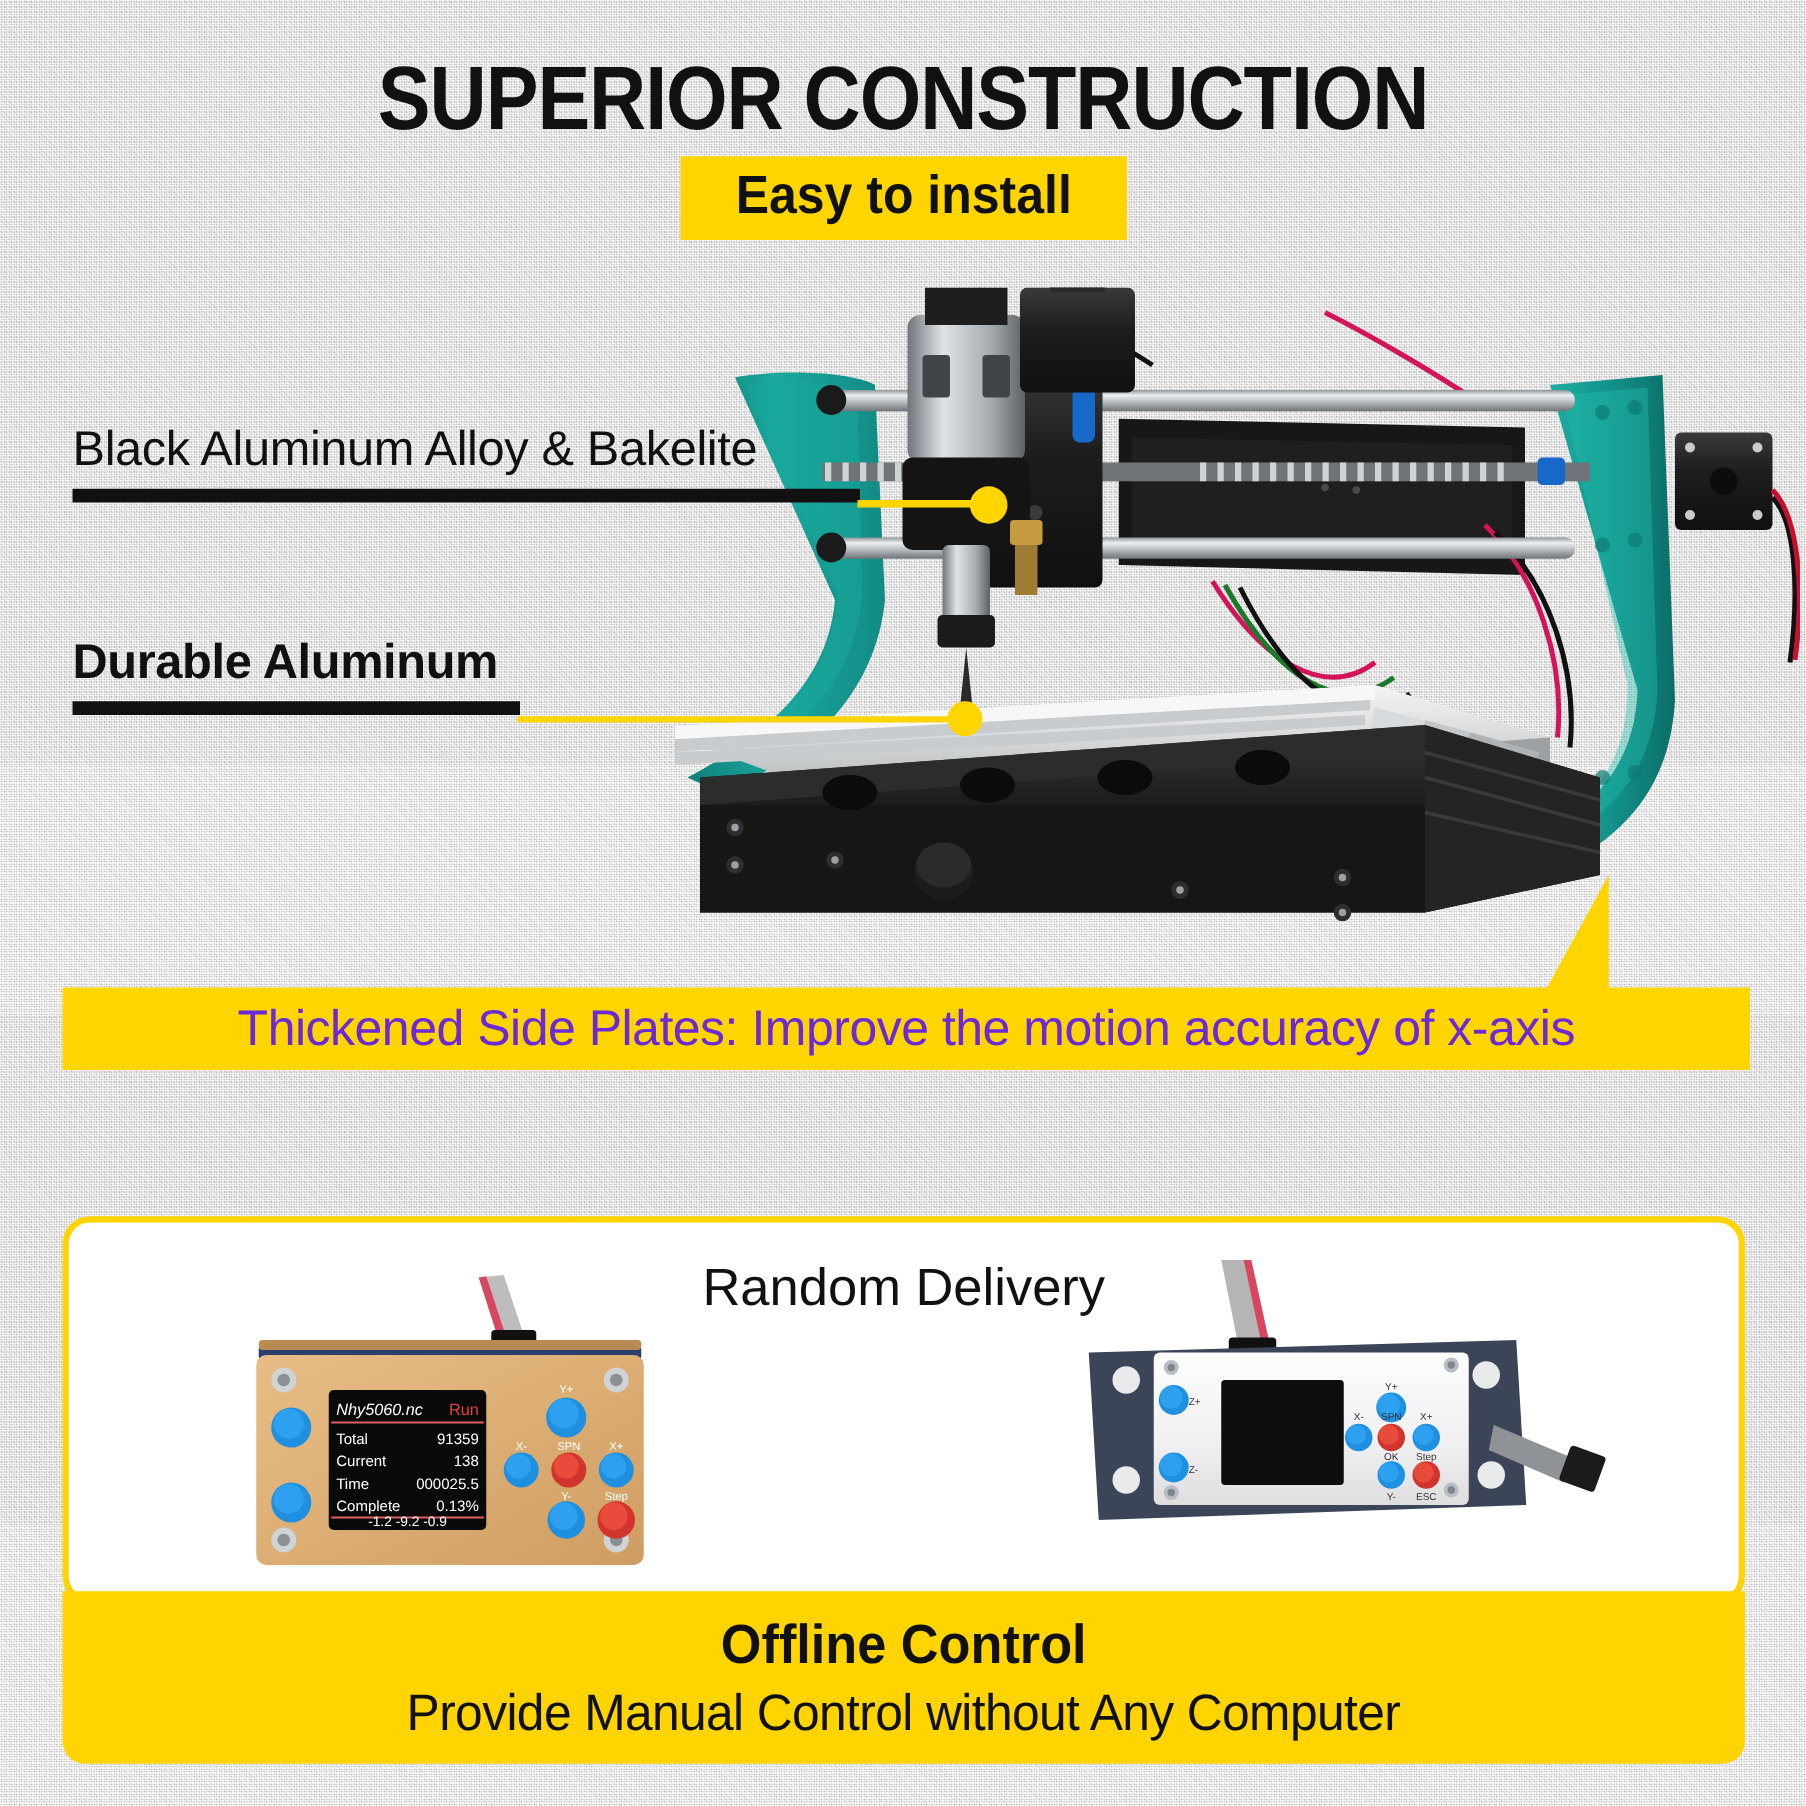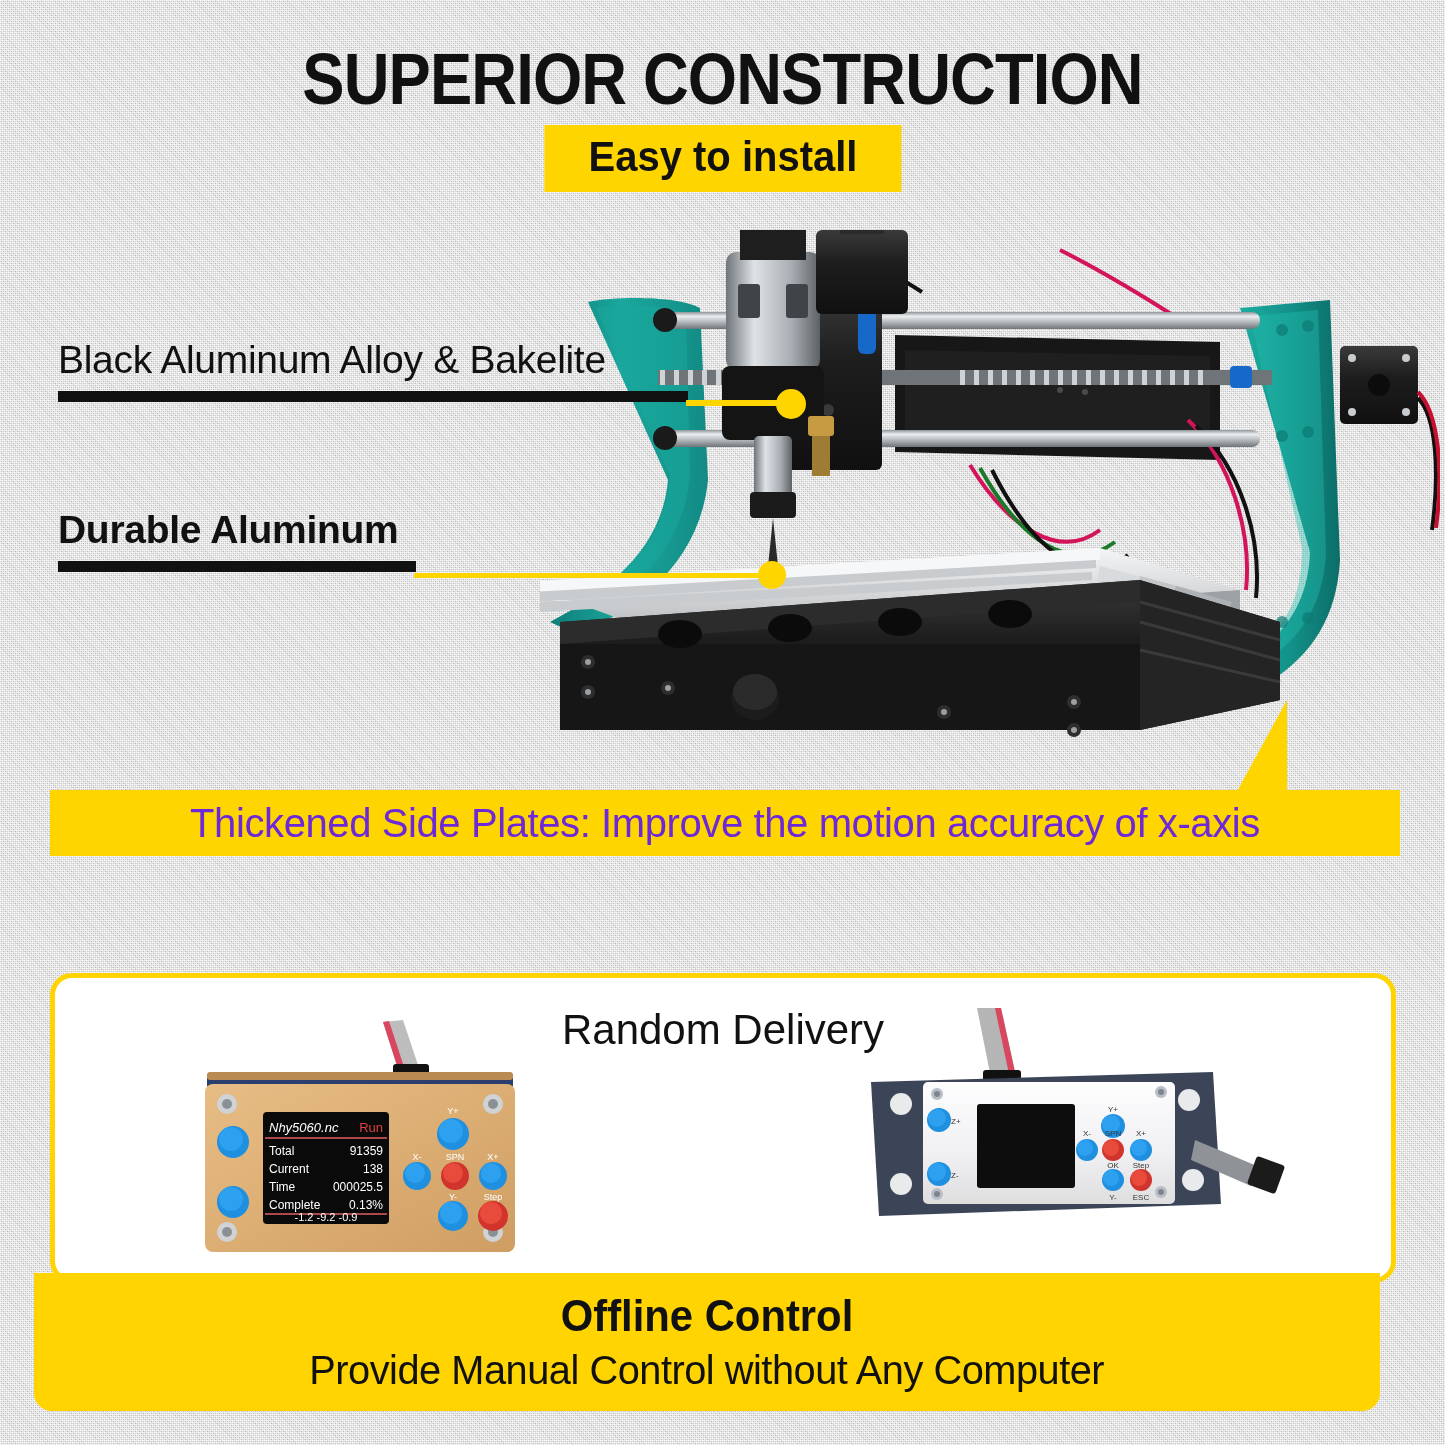--- a/index.html
+++ b/index.html
@@ -79,21 +79,21 @@
     font-size:42px;color:#111;
   }
   .orblock{
     position:absolute;left:50%;top:128px;transform:translateX(-50%);
     display:flex;align-items:center;gap:14px;
   }
   .ortext{font-size:50px;font-weight:bold;color:#000;line-height:1;}
 
   
   .ybanner{
-    position:absolute;left:34px;top:1273px;width:1346px;height:138px;
+    position:absolute;left:50px;top:1273px;width:1346px;height:138px;
     background:#ffd400;border-radius:0 0 18px 18px;
     display:flex;flex-direction:column;align-items:center;justify-content:center;
   }
   .ybanner .bigline{
     font-family:"Liberation Sans Narrow","Liberation Sans",sans-serif;
     font-weight:bold;font-size:44px;color:#111;transform:scaleX(.95);
   }
   .ybanner .subline{
     font-size:41px;color:#111;margin-top:6px;letter-spacing:-.5px;transform:scaleX(.97);
   }

